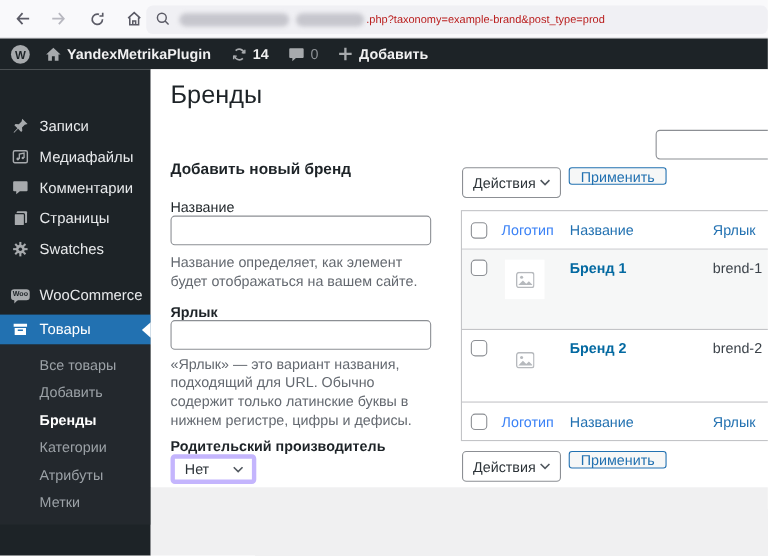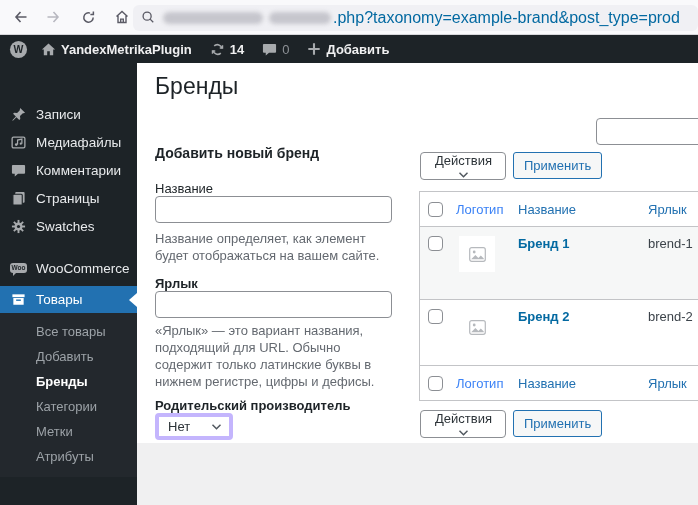--- a/index.html
+++ b/index.html
@@ -9,21 +9,21 @@
   
   .browser-bar { position:absolute; left:0; top:0; width:698px; height:35px;
     background:#f9f9fb; border-bottom:1px solid #d7d7db; display:flex; align-items:center; }
   .nav-btn { width:28px; height:26px; display:flex; align-items:center; justify-content:center;
     color:#5b5b66; margin-left:6px; border-radius:4px; }
   .nav-btn.disabled { color:#b8b8c0; }
   .url-bar { position:absolute; left:133px; top:5px; height:26px; width:565px;
     background:#f0f0f4; border-radius:6px; display:flex; align-items:center; padding:0 8px; overflow:hidden; }
   .url-bar .mag { color:#5b5b66; flex:0 0 auto; margin-right:8px; }
   .blur-blob { height:12px; background:#c6c6cd; border-radius:6px; filter:blur(2px); flex:0 0 auto; }
-  .url-text { color:#0369a1; font-size:16px; white-space:nowrap; }
+  .url-text { color:#b91c1c; font-size:10px; white-space:nowrap; }
 
   
   .admin-bar { position:absolute; left:0; top:35px; width:698px; height:28px;
     background:#1d2327; display:flex; align-items:center; color:#f0f0f1; font-size:13px; }
   .ab-item { display:flex; align-items:center; gap:5px; padding:0 9px; height:28px; color:#f0f0f1; }
   .ab-item .ico { color:#a7aaad; display:flex; }
   .ab-dim { color:#8d9196; }
 
   
   .sidebar { position:absolute; left:0; top:63px; width:137px; height:442px; background:#1d2327; }
@@ -65,22 +65,22 @@
     padding:0 7px 0 9px; color:#2c3338; cursor:pointer; }
   .chev { color:#50575e; display:flex; }
 
   
   .search-input { position:absolute; left:459px; top:55px; width:160px; height:27px;
     border:1px solid #8c8f94; border-radius:4px; padding:0 8px; font-family:inherit; }
   .bulk-bar { position:absolute; left:283px; display:flex; gap:7px; }
   .bulk-top { top:89px; } .bulk-bottom { top:347px; }
   .bulk-select { height:28px; min-width:86px; border:1px solid #8c8f94; border-radius:4px;
     background:#fff; display:flex; align-items:center; gap:3px; padding:0 8px 0 9px;
-    color:#2c3338; cursor:pointer;flex-direction:column; }
-  .apply-btn { height:27px; padding:0 10px; background:#f6f7f7; border:1px solid #2271b1;
+    color:#2c3338; cursor:pointer; }
+  .apply-btn { height:16px; padding:0 10px; background:#f6f7f7; border:1px solid #2271b1;
     border-radius:3px; color:#2271b1; font-size:13px; font-family:inherit; cursor:pointer; }
 
   .brand-table { position:absolute; left:282px; top:128px; width:300px;
     border:1px solid #c3c4c7; background:#fff; }
   .trow { display:grid; grid-template-columns:36px 62px 130px 1fr; align-items:center; }
   .trow.head, .trow.foot { height:35px; }
   .trow.head { border-bottom:1px solid #c3c4c7; }
   .trow.foot { border-top:1px solid #c3c4c7; }
   .trow.data { align-items:start; }
   .trow.r1 { height:73px; background:#f6f7f7; border-bottom:1px solid #c3c4c7; padding-top:9px; }
@@ -259,22 +259,22 @@
         </svg>
     </span>
     <span>Товары</span>
   </div>
 
   <div class="submenu">
     <span class="sm-item">Все товары</span>
     <span class="sm-item">Добавить</span>
     <span class="sm-item active">Бренды</span>
     <span class="sm-item">Категории</span>
+    <span class="sm-item">Атрибуты</span>
     <span class="sm-item">Метки</span>
-    <span class="sm-item">Атрибуты</span>
   </div>
 </div>
 
 <div class="main">
   <h1 class="page-title">Бренды</h1>
 
   <div class="form-col">
     <div class="form-heading">Добавить новый бренд</div>
 
     <label class="fld-label lbl-normal" style="top:36px;">Название</label>

